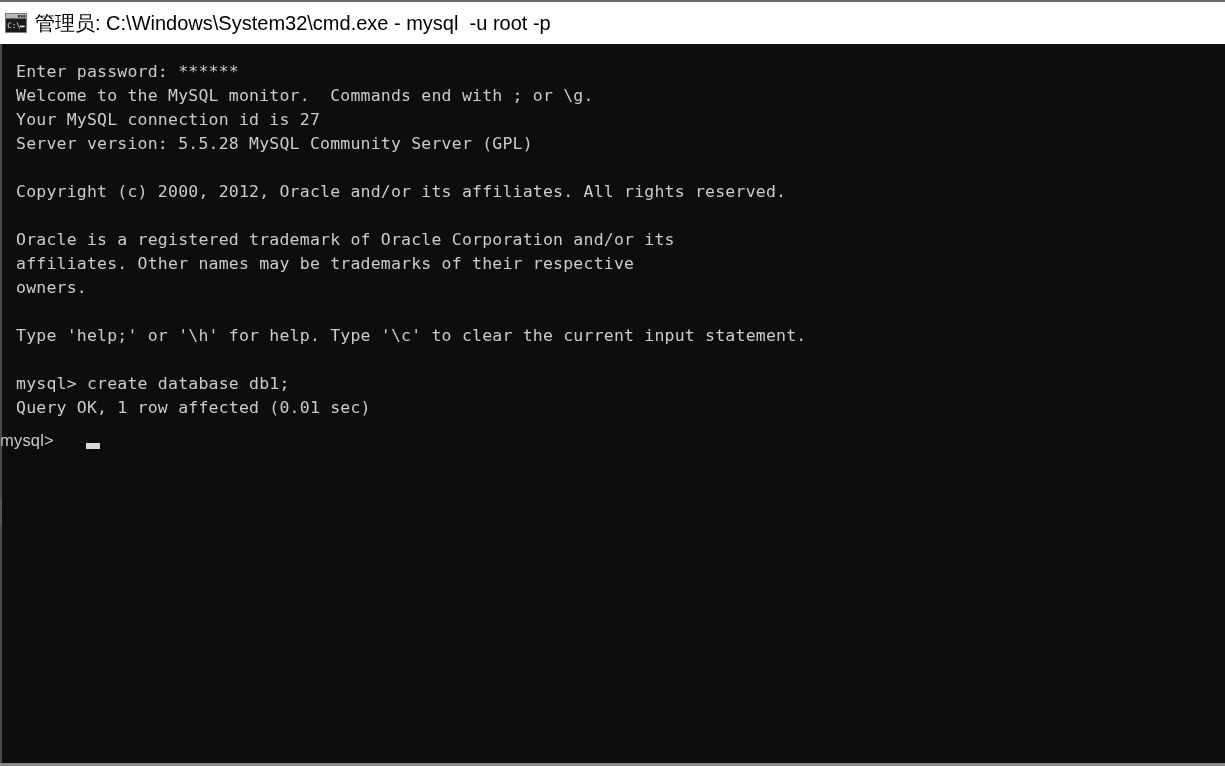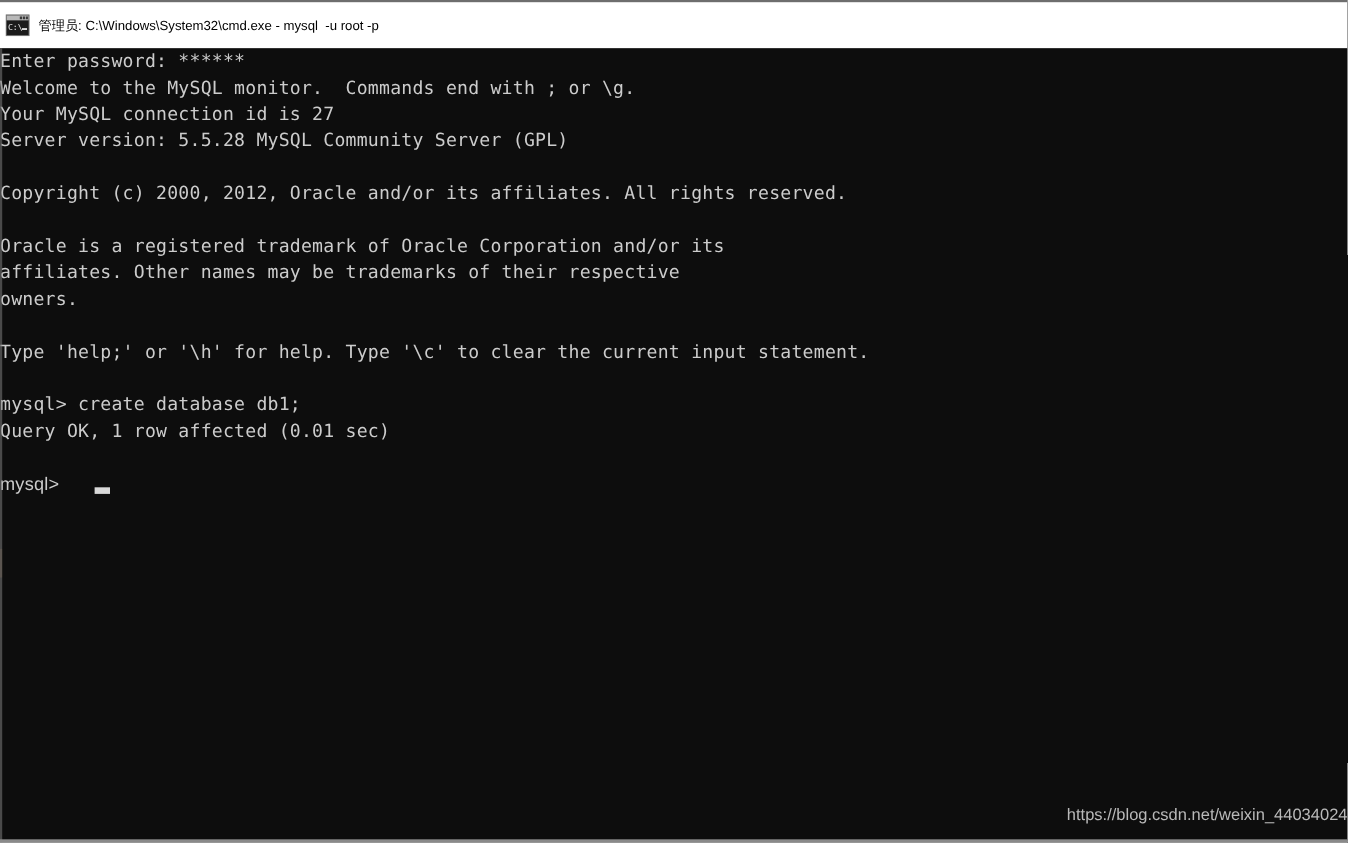--- a/index.html
+++ b/index.html
@@ -43,21 +43,21 @@
     height: 20px;
     margin-left: 5px;
     margin-right: 8px;
     flex: none;
     position: relative;
   }
   #app-icon svg { display: block; }
 
   #title-text {
     font-family: "Liberation Sans", sans-serif;
-    font-size: 12px;
+    font-size: 20px;
     line-height: 20px;
     color: #000000;
     white-space: pre;
     letter-spacing: 0px;
   }
 
   
   #terminal {
     position: absolute;
     left: 0;
@@ -66,21 +66,21 @@
     height: 720px;
     background: #0d0d0d;
     box-sizing: border-box;
     overflow: hidden;
   }
 
   #console-text {
     position: absolute;
     left: 0;
     top: 0;
-    margin: 0;
+    margin: 16px;
     padding: 0;
     font-family: "DejaVu Sans Mono", "Liberation Mono", monospace;
     font-size: 16.5px;
     line-height: 24px;
     color: #cccccc;
     white-space: pre;
     letter-spacing: 0.2px;
   }
 
   .term-line {
@@ -171,18 +171,17 @@
     </span>
     <span id="title-text">管理员: C:\Windows\System32\cmd.exe - mysql  -u root -p</span>
   </div>
 
   <div id="terminal">
     <div id="console-text"><div class="term-line">Enter password: ******</div><div class="term-line">Welcome to the MySQL monitor.  Commands end with ; or \g.</div><div class="term-line">Your MySQL connection id is 27</div><div class="term-line">Server version: 5.5.28 MySQL Community Server (GPL)</div><div class="term-line">&nbsp;</div><div class="term-line">Copyright (c) 2000, 2012, Oracle and/or its affiliates. All rights reserved.</div><div class="term-line">&nbsp;</div><div class="term-line">Oracle is a registered trademark of Oracle Corporation and/or its</div><div class="term-line">affiliates. Other names may be trademarks of their respective</div><div class="term-line">owners.</div><div class="term-line">&nbsp;</div><div class="term-line">Type 'help;' or '\h' for help. Type '\c' to clear the current input statement.</div><div class="term-line">&nbsp;</div><div class="term-line">mysql&gt; create database db1;</div><div class="term-line">Query OK, 1 row affected (0.01 sec)</div><div class="term-line">&nbsp;</div></div>
     <div id="cursor-line">mysql&gt; </div>
     <div id="cursor-block"></div>
     <div id="edge-sliver"></div>
 
-    <div id="watermark">https://blog.csdn.net/weixin_44034024</div>
   </div>
 
   <div id="left-border"></div>
   <div id="bottom-border"></div>
 </div>
 
 </body></html>

